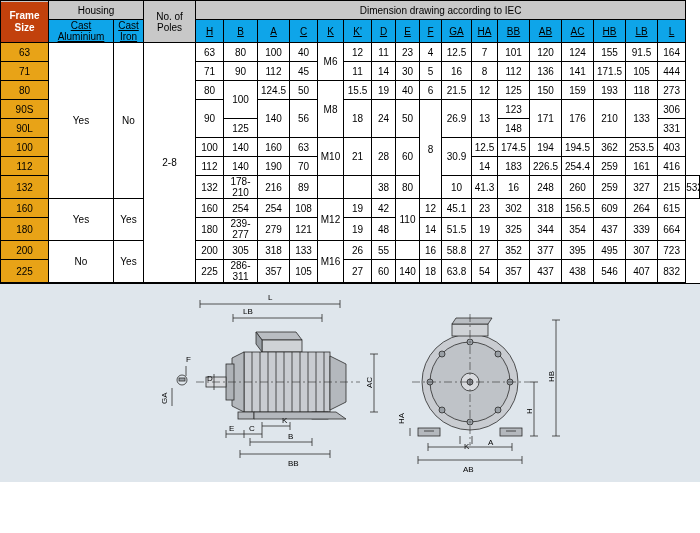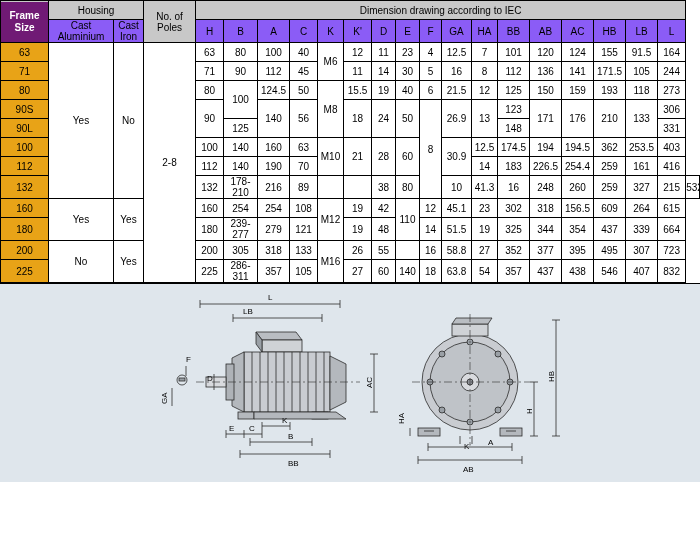--- a/index.html
+++ b/index.html
@@ -26,21 +26,21 @@
     text-align: center;
     vertical-align: middle;
     padding: 0;
     height: 19px;
     font-weight: normal;
     color: #000;
   }
   .hdr-grey { background: #c8c8c8; }
   .frame-cell { background: #e8a317; color: #ffffff; font-weight: bold; font-size: 11px; }
   .white { background: #ffffff; }
-  .colhdr { font-weight: bold; font-size: 10px; background: #8b5cf6; }
+  .colhdr { font-weight: bold; font-size: 10px; background: #0ea5e9; text-decoration: underline; }
   .tall { height: 29px; }
   
   #drawing {
     position: relative;
     width: 700px;
     height: 198px;
     background: #dfe6ec;
     border-top: 1px solid #000;
   }
   #drawing svg { display: block; }
@@ -71,21 +71,21 @@
       <col style="width:32px">
         <col style="width:32px">
         <col style="width:32px">
         <col style="width:32px">
         <col style="width:28px">
     </colgroup>
 
     <tbody>
         <tr>
       <td class="hdr-grey tall" rowspan="2">
-        <span style="display:block;background:#701a75;color:#fff;font-weight:bold;line-height:12px;padding:8px 0;">
+        <span style="display:block;background:#c2410c;color:#fff;font-weight:bold;line-height:12px;padding:8px 0;">
           <span>Frame</span><br>
           <span>Size</span>
         </span>
       </td>
       <td class="hdr-grey" colspan="2">Housing</td>
       <td class="hdr-grey" rowspan="2">
         <span>No. of</span><br>
         <span>Poles</span>
       </td>
       <td class="hdr-grey" colspan="17">Dimension drawing according to IEC</td>
@@ -153,21 +153,21 @@
       <td class="white">14</td>
       <td class="white">30</td>
       <td class="white">5</td>
       <td class="white">16</td>
       <td class="white">8</td>
       <td class="white">112</td>
       <td class="white">136</td>
       <td class="white">141</td>
       <td class="white">171.5</td>
       <td class="white">105</td>
-      <td class="white">244</td>
+      <td class="white">444</td>
     </tr>
 
     <tr>
       <td class="frame-cell">80</td>
       <td class="white">80</td>
       <td class="white" rowspan="2">100</td>
       <td class="white">124.5</td>
       <td class="white">50</td>
       <td class="white" rowspan="3">M8</td>
       <td class="white">15.5</td>

